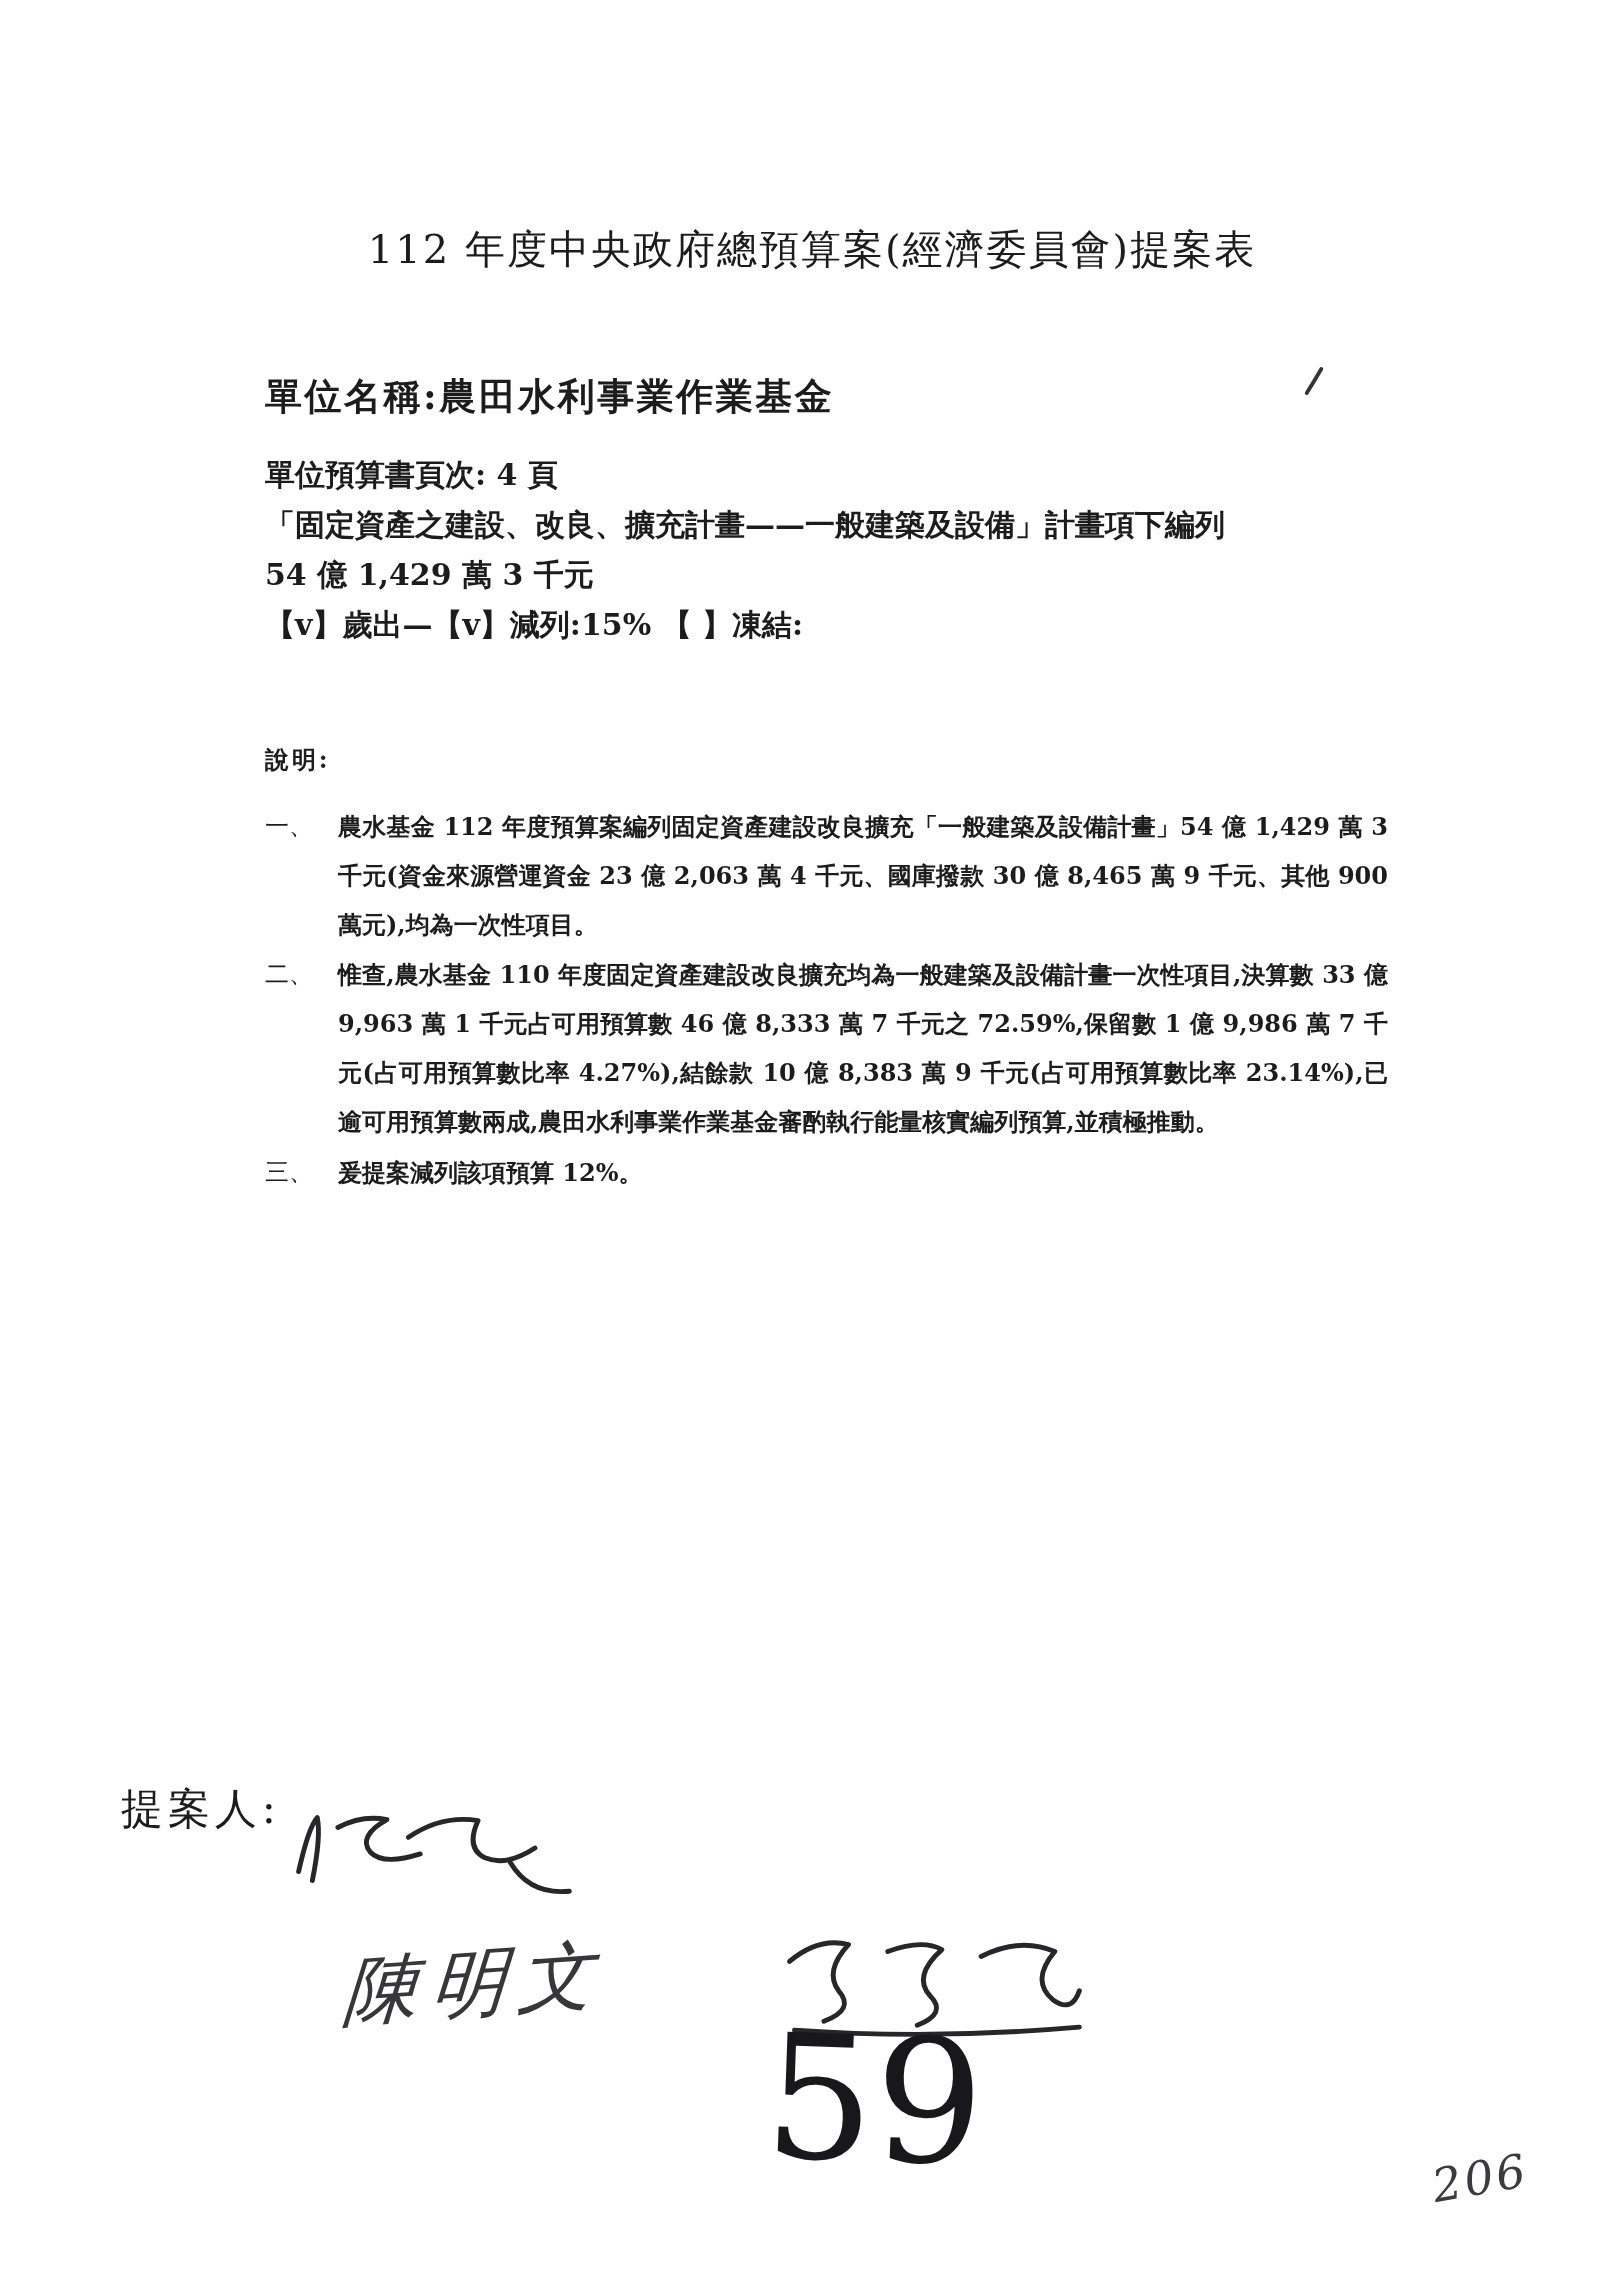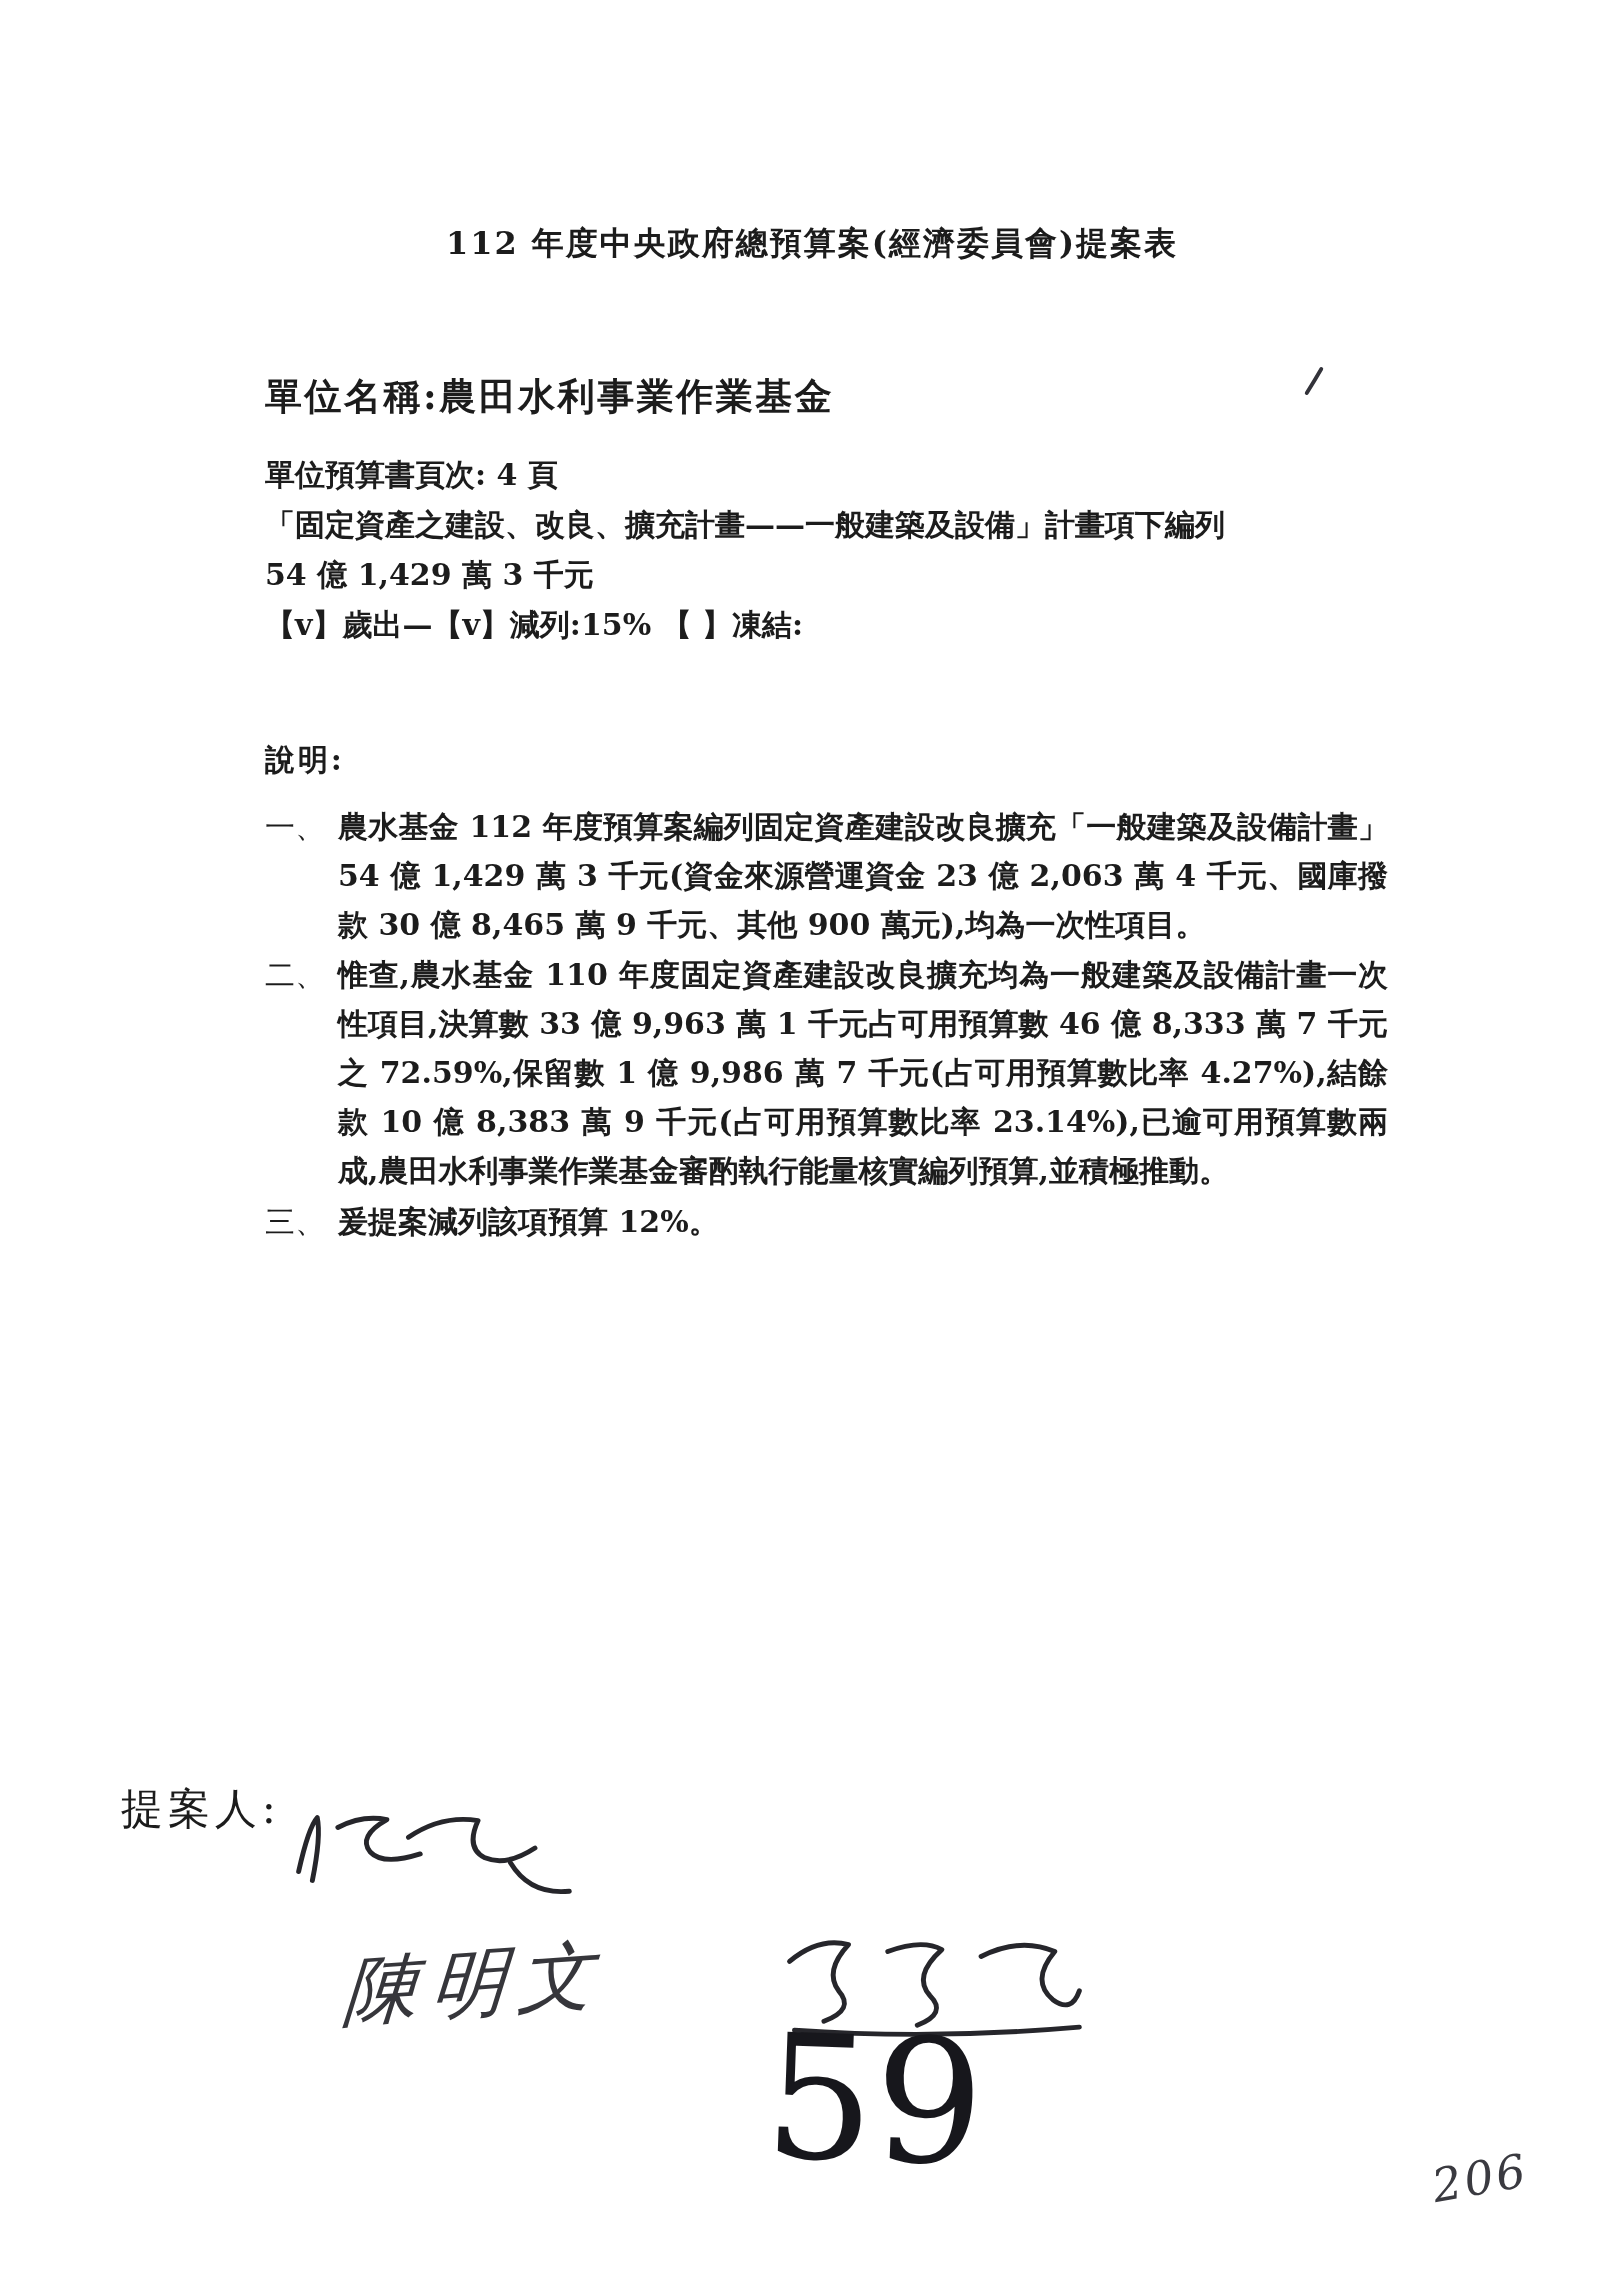--- a/index.html
+++ b/index.html
@@ -9,43 +9,43 @@
     height:2295px;
     background:#ffffff;
     color:#1c1c1c;
     font-family:"DejaVu Serif","Liberation Serif",serif;
     overflow:hidden;
   }
   .doc-title{
     position:absolute;
     top:222px;left:0;width:100%;
     text-align:center;
-    font-size:32px;
-    font-weight:700;
+    font-size:40px;
+    font-weight:400;
     letter-spacing:2px;
   }
   .unit-name{
     position:absolute;
     top:372px;left:265px;
     font-size:37px;
     font-weight:700;
     letter-spacing:2.5px;
   }
   .meta{
     position:absolute;
     top:450px;left:265px;width:1138px;
     font-size:30px;
     line-height:50px;
     font-weight:bold;
   }
   .meta .line{white-space:pre-wrap;}
   .explain{
     position:absolute;
     top:735px;left:265px;width:1123px;
-    font-size:30px;
+    font-size:24px;
     line-height:49px;
   }
   .explain-heading{
     font-weight:700;
     letter-spacing:2.9px;
     margin-bottom:17.7px;
   }
   .item{
     position:relative;
     padding-left:73px;

